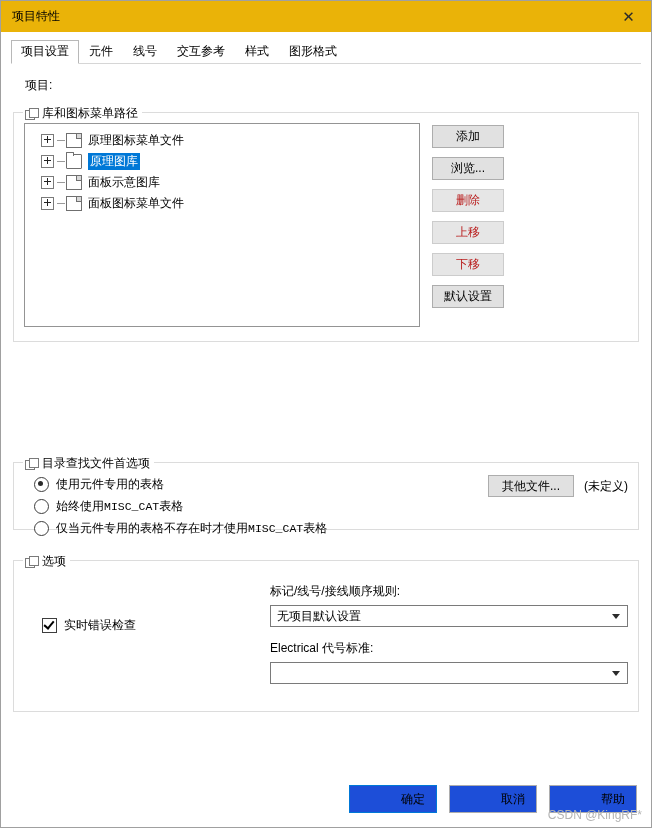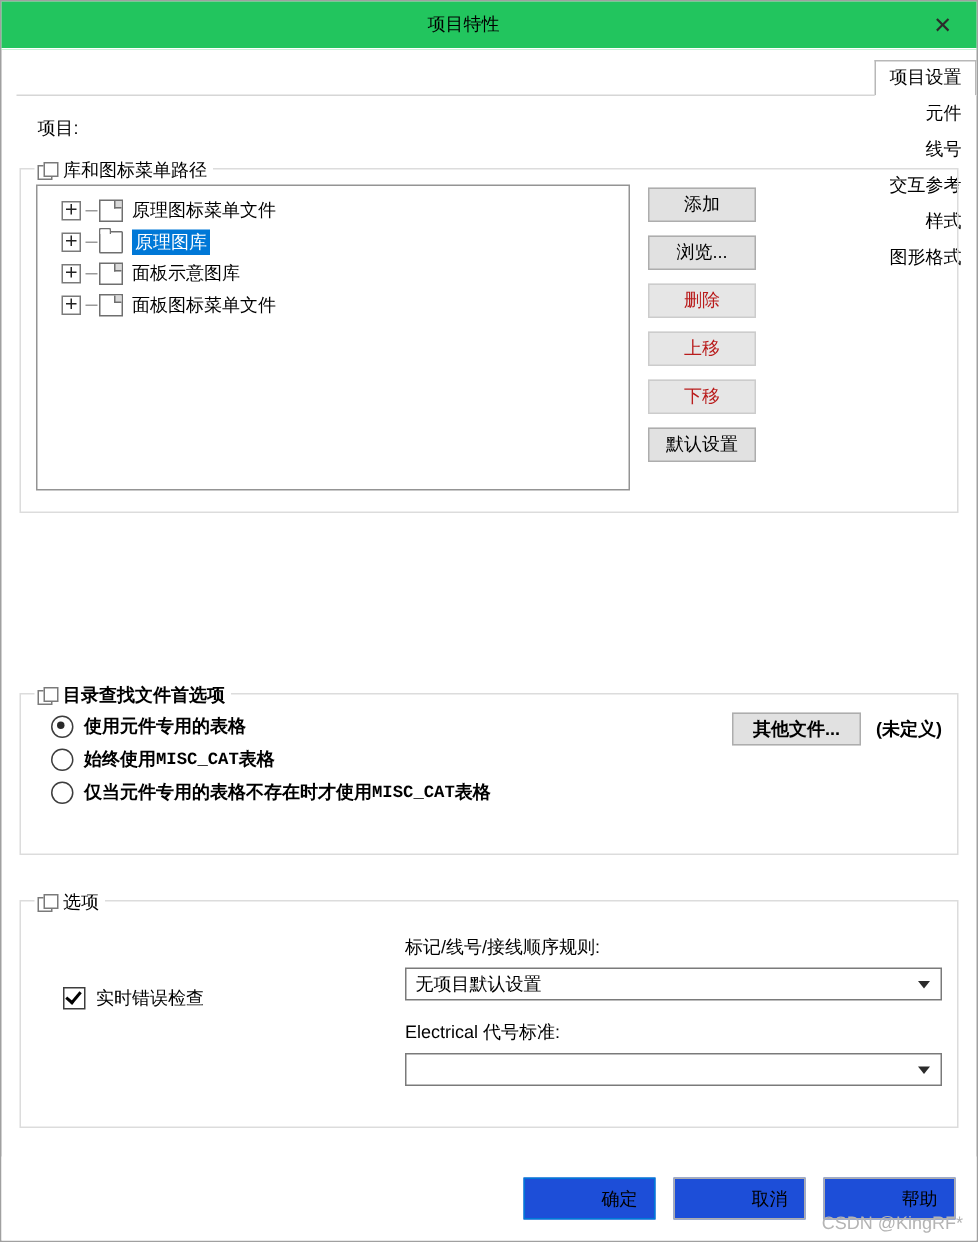--- a/index.html
+++ b/index.html
@@ -26,23 +26,22 @@
     box-sizing: border-box;
     display: flex;
     flex-direction: column;
   }
   
   .titlebar {
     height: 31px;
     min-height: 31px;
     display: flex;
     align-items: center;
-    background: #22c55e;
+    background: #eab308;
     border-bottom: 1px solid #ffffff;
-    text-align: center;
   }
   .titlebar .title {
     padding-left: 11px;
     font-size: 12px;
     color: #000000;
     flex: 1;
   }
   .titlebar .close {
     width: 45px;
     height: 30px;
@@ -55,21 +54,20 @@
   }
 
   
   .tabstrip {
     display: flex;
     align-items: flex-end;
     padding-left: 10px;
     height: 24px;
     margin-top: 7px;
     position: relative;
-    flex-direction: column;
   }
   .tab {
     padding: 3px 9px 4px 9px;
     font-size: 12px;
     line-height: 15px;
     border: 1px solid transparent;
     background: transparent;
     color: #000;
     cursor: default;
     white-space: nowrap;
@@ -236,21 +234,21 @@
     color: #000;
     display: flex;
     align-items: center;
     justify-content: center;
     cursor: default;
     box-sizing: border-box;
   }
   .btn.disabled { color: #b91c1c; background: #e6e6e6; border-color: #cccccc; }
 
   
-  .dir-group { height: 108px; box-sizing: border-box; margin-top: 120px; font-weight: bold; }
+  .dir-group { height: 68px; box-sizing: border-box; margin-top: 120px; }
   .radio-row {
     display: flex;
     align-items: center;
     height: 22px;
     font-size: 12px;
     padding-left: 10px;
   }
   .radio {
     width: 13px; height: 13px;
     border: 1px solid #3d3d3d;

